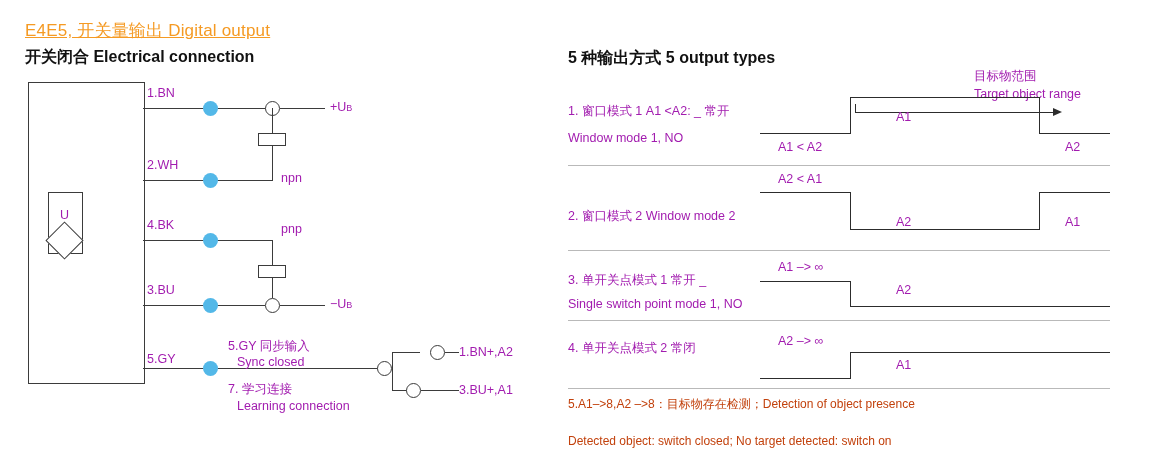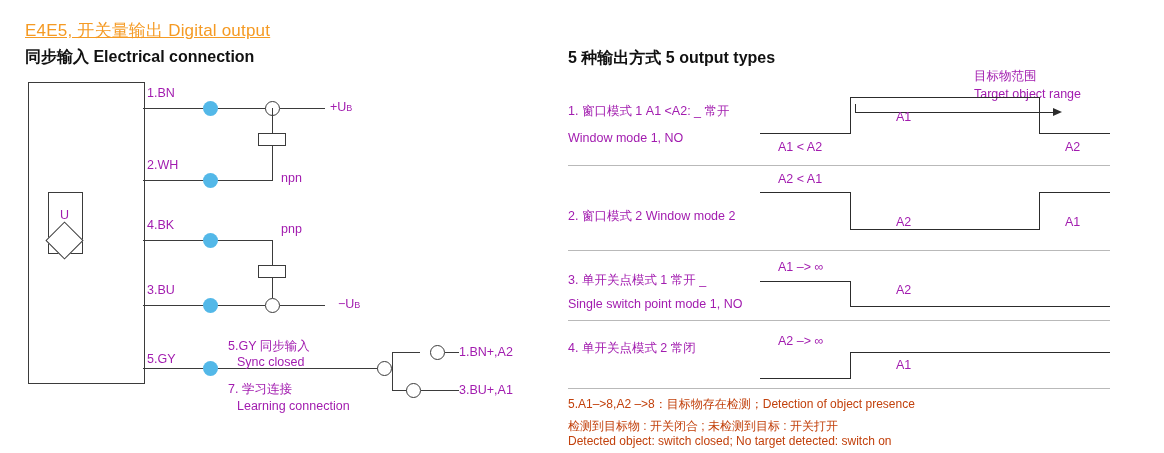--- a/index.html
+++ b/index.html
@@ -51,21 +51,21 @@
     border-left:9px solid #2c2c2c;
   }
   .note{font-size:12px;color:#c2410c;}
 </style>
 </head>
 <body>
 
 <div class="page">
 
   <div class="abs title-orange" style="left:25px;top:19px;text-decoration:underline;">E4E5, 开关量输出 Digital output</div>
-  <div class="abs h2" style="left:25px;top:47px;">同步输入 Electrical connection</div>
+  <div class="abs h2" style="left:25px;top:47px;">开关闭合 Electrical connection</div>
   <div class="abs h2" style="left:568px;top:48px;">5 种输出方式  5 output types</div>
 
   <div class="abs box-outer" style="left:28px;top:82px;width:115px;height:300px;"></div>
   <div class="abs box-outer" style="left:48px;top:192px;width:33px;height:60px;"></div>
   <div class="abs lbl" style="left:45px;top:208px;width:39px;text-align:center;">U</div>
   <div class="abs diamond" style="left:51px;top:227px;"></div>
 
   <div class="abs line-h" style="left:143px;top:108px;width:130px;"></div>
   <div class="abs lbl" style="left:147px;top:86px;">1.BN</div>
   <div class="abs dot" style="left:203px;top:101px;"></div>
@@ -89,21 +89,21 @@
 
   <div class="abs line-v" style="left:272px;top:240px;height:25px;"></div>
   <div class="abs res" style="left:258px;top:265px;"></div>
   <div class="abs line-v" style="left:272px;top:278px;height:20px;"></div>
 
   <div class="abs line-h" style="left:143px;top:305px;width:122px;"></div>
   <div class="abs lbl" style="left:147px;top:283px;">3.BU</div>
   <div class="abs dot" style="left:203px;top:298px;"></div>
   <div class="abs circ" style="left:265px;top:298px;"></div>
   <div class="abs line-h" style="left:280px;top:305px;width:45px;"></div>
-  <div class="abs lbl" style="left:338px;top:297px;"><span>−U</span><span style="font-size:9px;">B</span></div>
+  <div class="abs lbl" style="left:330px;top:297px;"><span>−U</span><span style="font-size:9px;">B</span></div>
 
   <div class="abs line-h" style="left:143px;top:368px;width:235px;"></div>
   <div class="abs lbl" style="left:147px;top:352px;">5.GY</div>
   <div class="abs dot" style="left:203px;top:361px;"></div>
   <div class="abs circ" style="left:377px;top:361px;"></div>
 
   <div class="abs line-v" style="left:392px;top:352px;height:38px;"></div>
   <div class="abs line-h" style="left:392px;top:352px;width:28px;"></div>
   <div class="abs line-h" style="left:392px;top:390px;width:28px;"></div>
 
@@ -164,16 +164,15 @@
   <div class="abs lbl" style="left:568px;top:340px;">4. 单开关点模式 2 常闭</div>
   <div class="abs lbl" style="left:778px;top:334px;">A2 –&gt;  ∞</div>
   <div class="abs lbl" style="left:896px;top:358px;">A1</div>
 
   <div class="abs sig" style="left:760px;top:378px;width:90px;"></div>
   <div class="abs sigv" style="left:850px;top:352px;height:27px;"></div>
   <div class="abs sig" style="left:850px;top:352px;width:260px;"></div>
   <div class="abs hr" style="left:568px;top:388px;width:542px;"></div>
 
   <div class="abs note" style="left:568px;top:396px;">5.A1–&gt;8,A2 –&gt;8：目标物存在检测；Detection of object presence</div>
-  <div class="abs note" style="left:568px;top:418px;">检测到目标物 : 开关闭合 ; 未检测到目标 : 开关打开</div>
   <div class="abs note" style="left:568px;top:434px;">Detected object: switch closed; No target detected: switch on</div>
 
 </div>
 
 </body></html>

